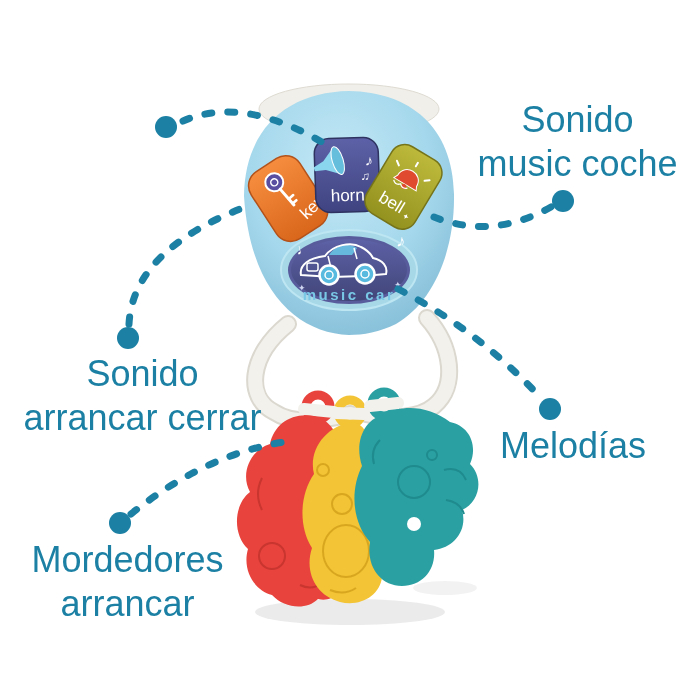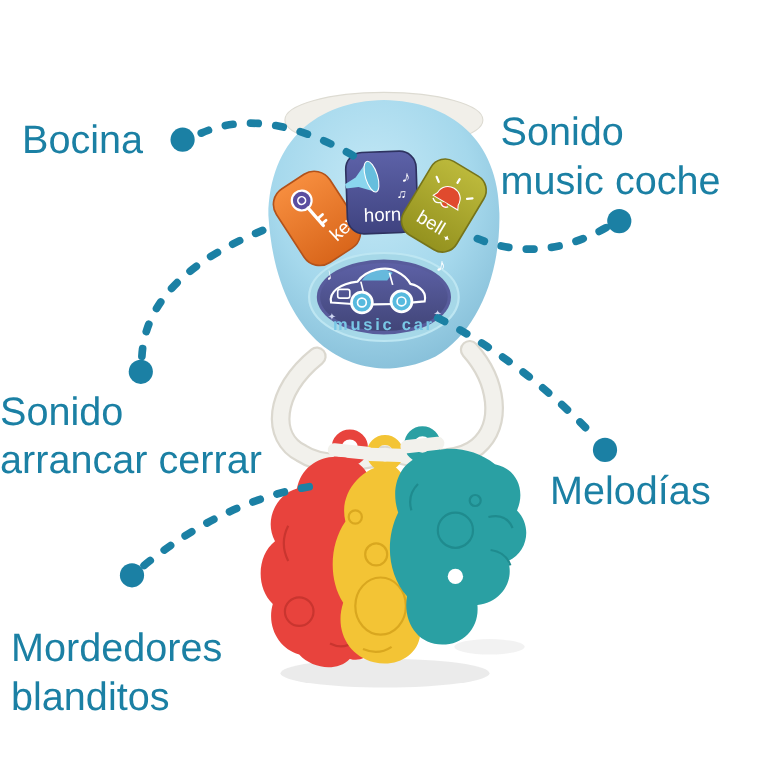--- a/index.html
+++ b/index.html
@@ -6,21 +6,21 @@
   .canvas{
     position:relative;width:700px;height:700px;background:#ffffff;overflow:hidden;
     font-family:"Liberation Sans", sans-serif;
   }
   .toy-svg{position:absolute;left:0;top:0;}
   .callout{
     position:absolute;color:#1b80a4;font-size:36px;line-height:44px;
     font-family:"Liberation Sans", sans-serif;white-space:nowrap;
   }
   .callout .line{display:block;}
-  .callout.center{text-align:left;}
+  .callout.center{text-align:center;}
   svg text{font-family:"Liberation Sans", sans-serif;}
 </style>
 </head>
 <body>
 
 <div class="canvas">
 
   <svg class="toy-svg" width="700" height="700" viewBox="0 0 700 700">
     <defs>
       <radialGradient id="gradFob" cx="45%" cy="32%" r="78%">
@@ -179,36 +179,33 @@
     </g>
     <g fill="#1b80a4">
       <circle cx="166" cy="127" r="11"></circle>
       <circle cx="563" cy="201" r="11"></circle>
       <circle cx="128" cy="338" r="11"></circle>
       <circle cx="550" cy="409" r="11"></circle>
       <circle cx="120" cy="523" r="11"></circle>
     </g>
   </svg>
 
-  <div class="callout" style="left:20px;top:105px;">
-    <span class="line">Bocina</span>
-  </div>
 
   <div class="callout center" style="left:455px;top:98px;width:245px;">
     <span class="line">Sonido</span>
     <span class="line">music coche</span>
   </div>
 
   <div class="callout center" style="left:0px;top:352px;width:285px;">
     <span class="line">Sonido</span>
     <span class="line">arrancar cerrar</span>
   </div>
 
   <div class="callout" style="left:500px;top:424px;">
     <span class="line">Melodías</span>
   </div>
 
-  <div class="callout center" style="left:10px;top:567px;width:235px;">
+  <div class="callout center" style="left:10px;top:538px;width:235px;">
     <span class="line">Mordedores</span>
-    <span class="line">blanditos</span>
+    <span class="line">arrancar</span>
   </div>
 
 </div>
 
 </body></html>

